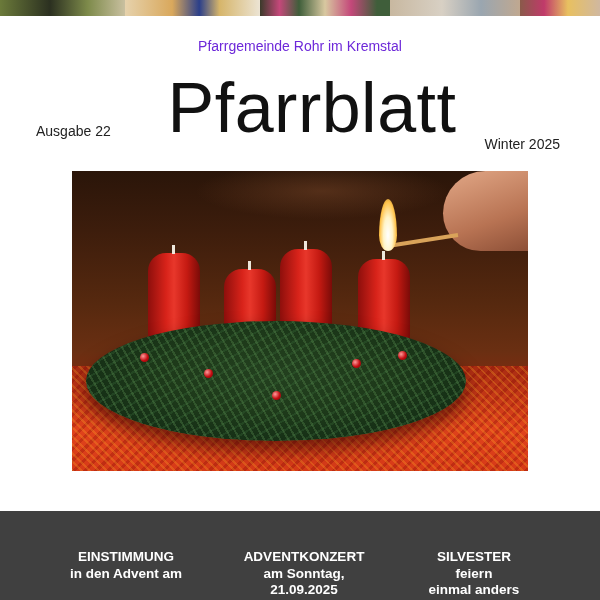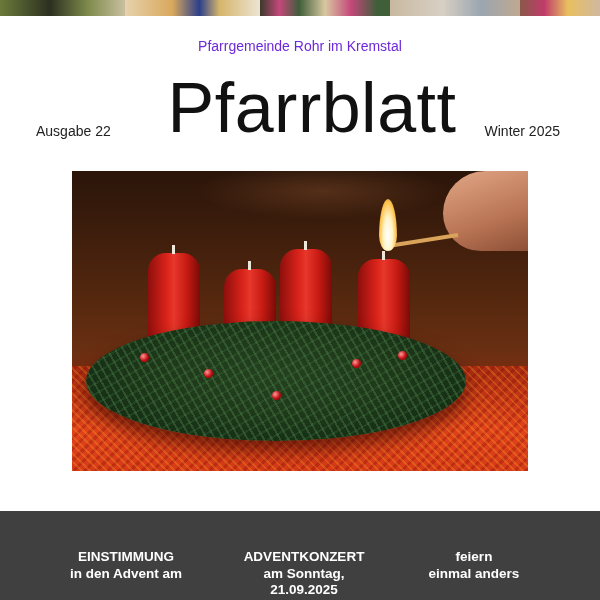--- a/index.html
+++ b/index.html
@@ -21,21 +21,21 @@
   .title {
     position: absolute; top: 68px; left: 0; width: 600px; text-align: center;
     font-size: 70px; line-height: 80px; color: #111; letter-spacing: 0.5px;
     font-weight: normal;
     padding-left: 12px;
   }
   .issue {
     position: absolute; top: 123px; left: 36px; font-size: 14px; color: #222;
   }
   .season {
-    position: absolute; top: 123px; right: 40px; font-size: 14px; color: #222;
+    position: absolute; top: 136px; right: 40px; font-size: 14px; color: #222;
   }
   .photo {
     position: absolute; left: 72px; top: 171px; width: 456px; height: 300px;
     overflow: hidden;
     background:
       radial-gradient(ellipse 180px 40px at 250px 20px, rgba(120,70,40,0.5), transparent 70%),
       linear-gradient(180deg, #2a1509 0%, #3d1d0c 20%, #57290f 45%, #6a2f12 60%, #8b2a10 75%, #c8361a 85%, #d9421b 100%);
   }
   .tablecloth {
     position: absolute; left: 0; bottom: 0; width: 100%; height: 105px;
@@ -144,17 +144,18 @@
     <div class="event">
       <span class="line">EINSTIMMUNG</span>
       <span class="line">in den Advent am</span>
     </div>
     <div class="event">
       <span class="line">ADVENTKONZERT</span>
       <span class="line">am Sonntag,</span>
       <span class="line">21.09.2025</span>
     </div>
     <div class="event">
+      <span class="line">SILVESTER</span>
       <span class="line">feiern</span>
       <span class="line">einmal anders</span>
     </div>
   </div>
 </div>
 
 </body></html>

